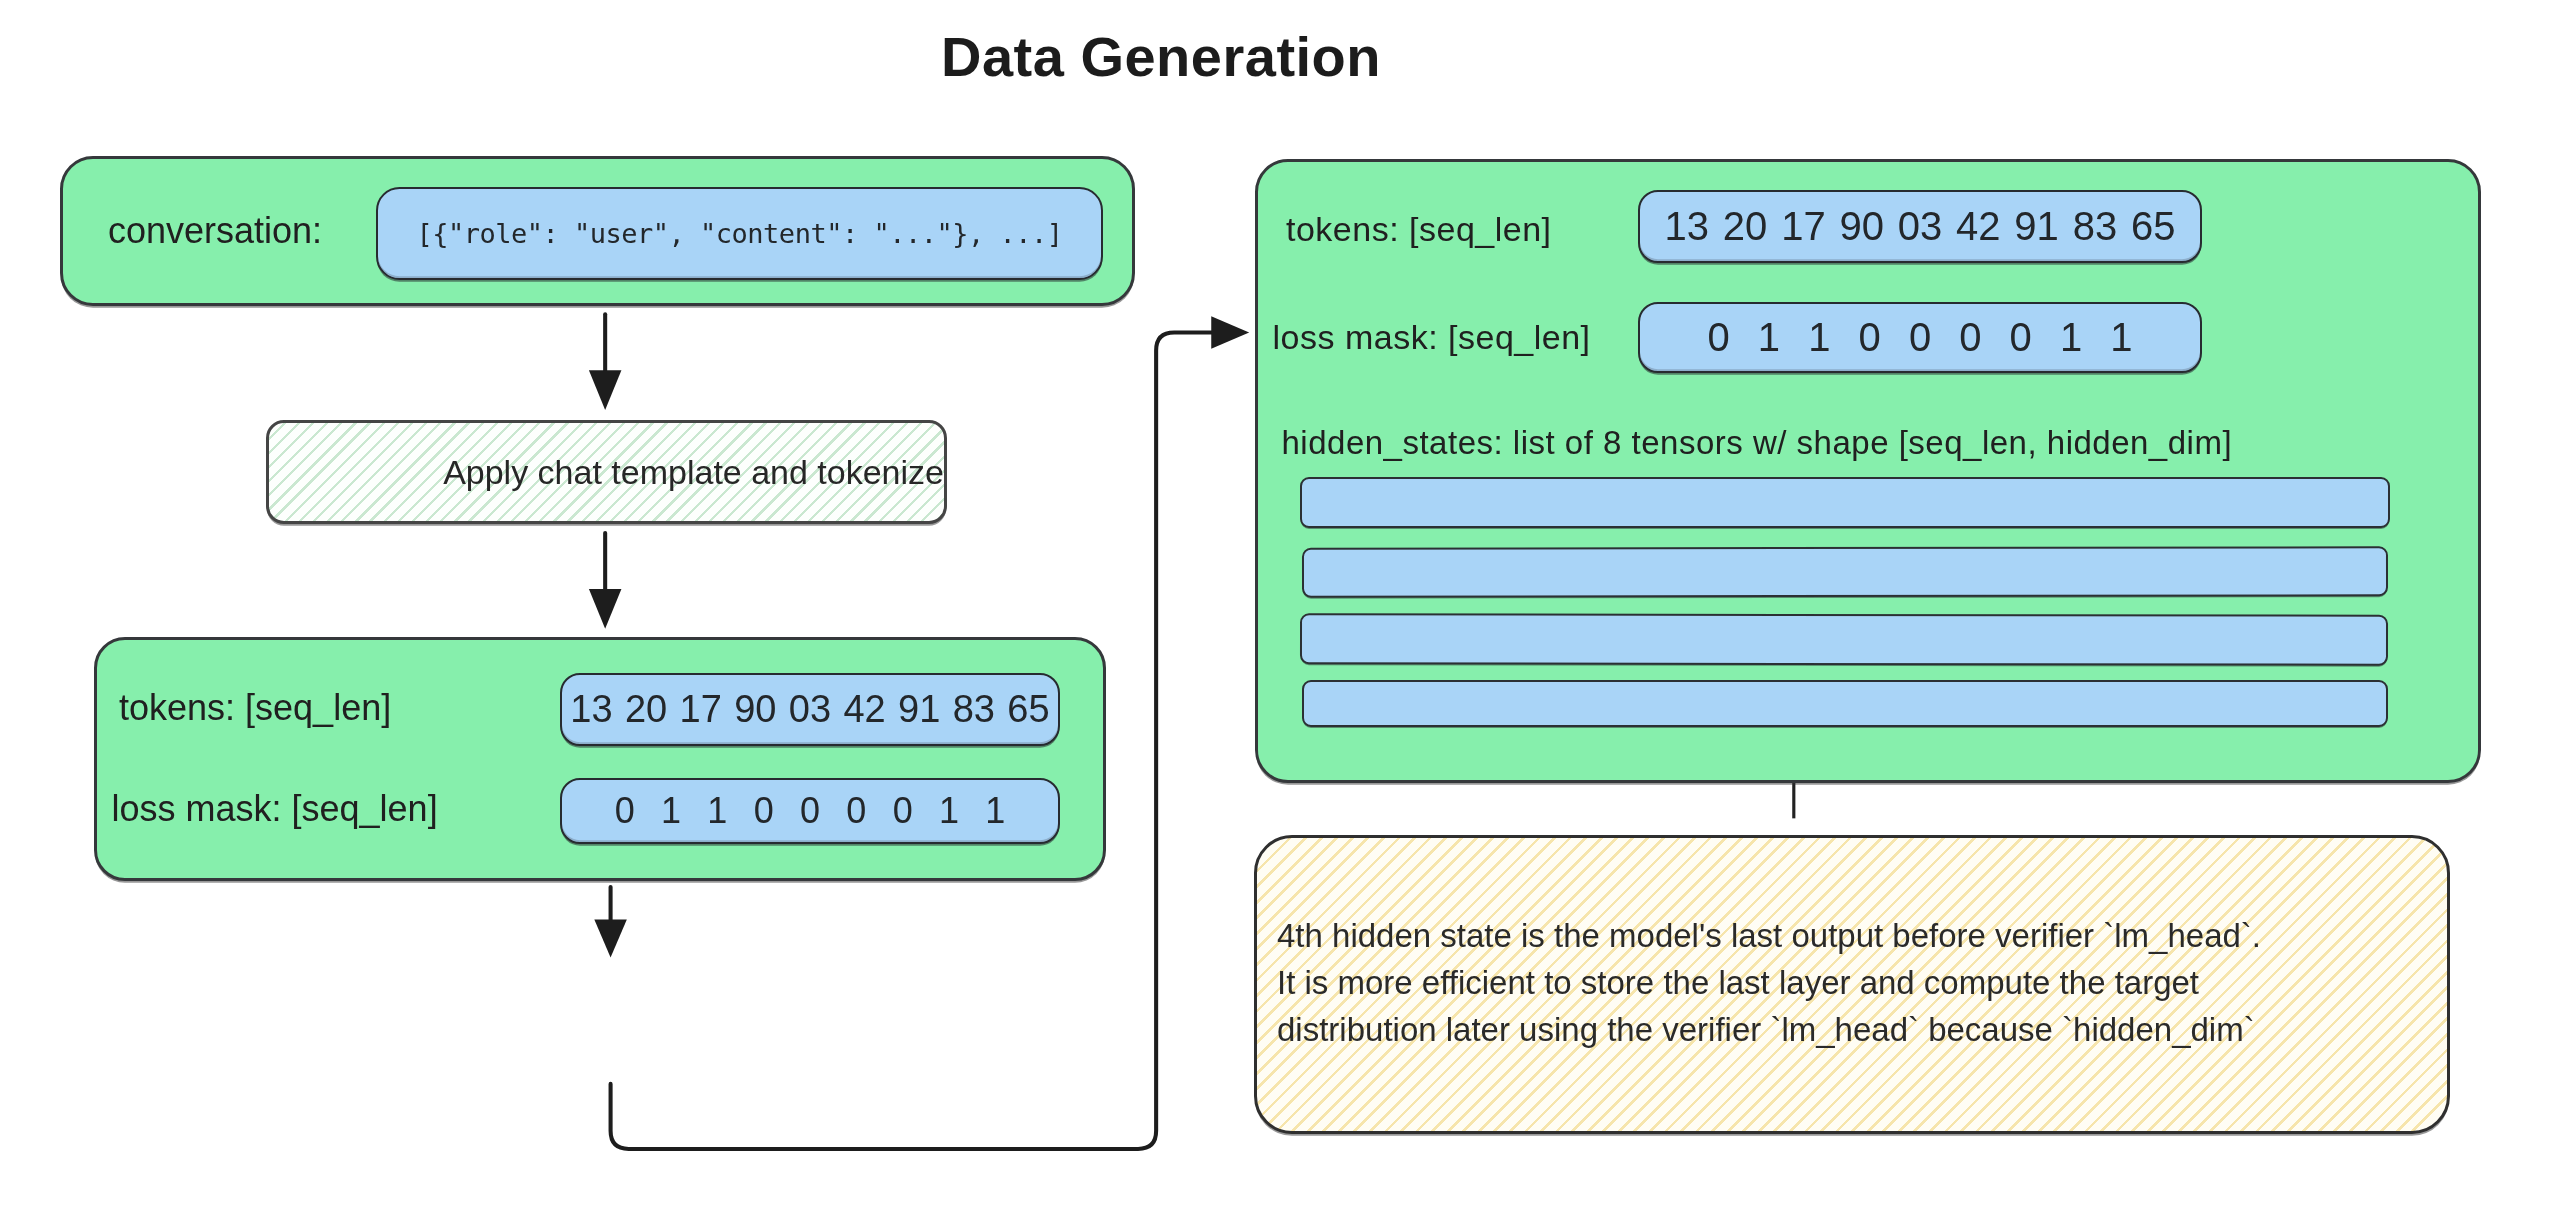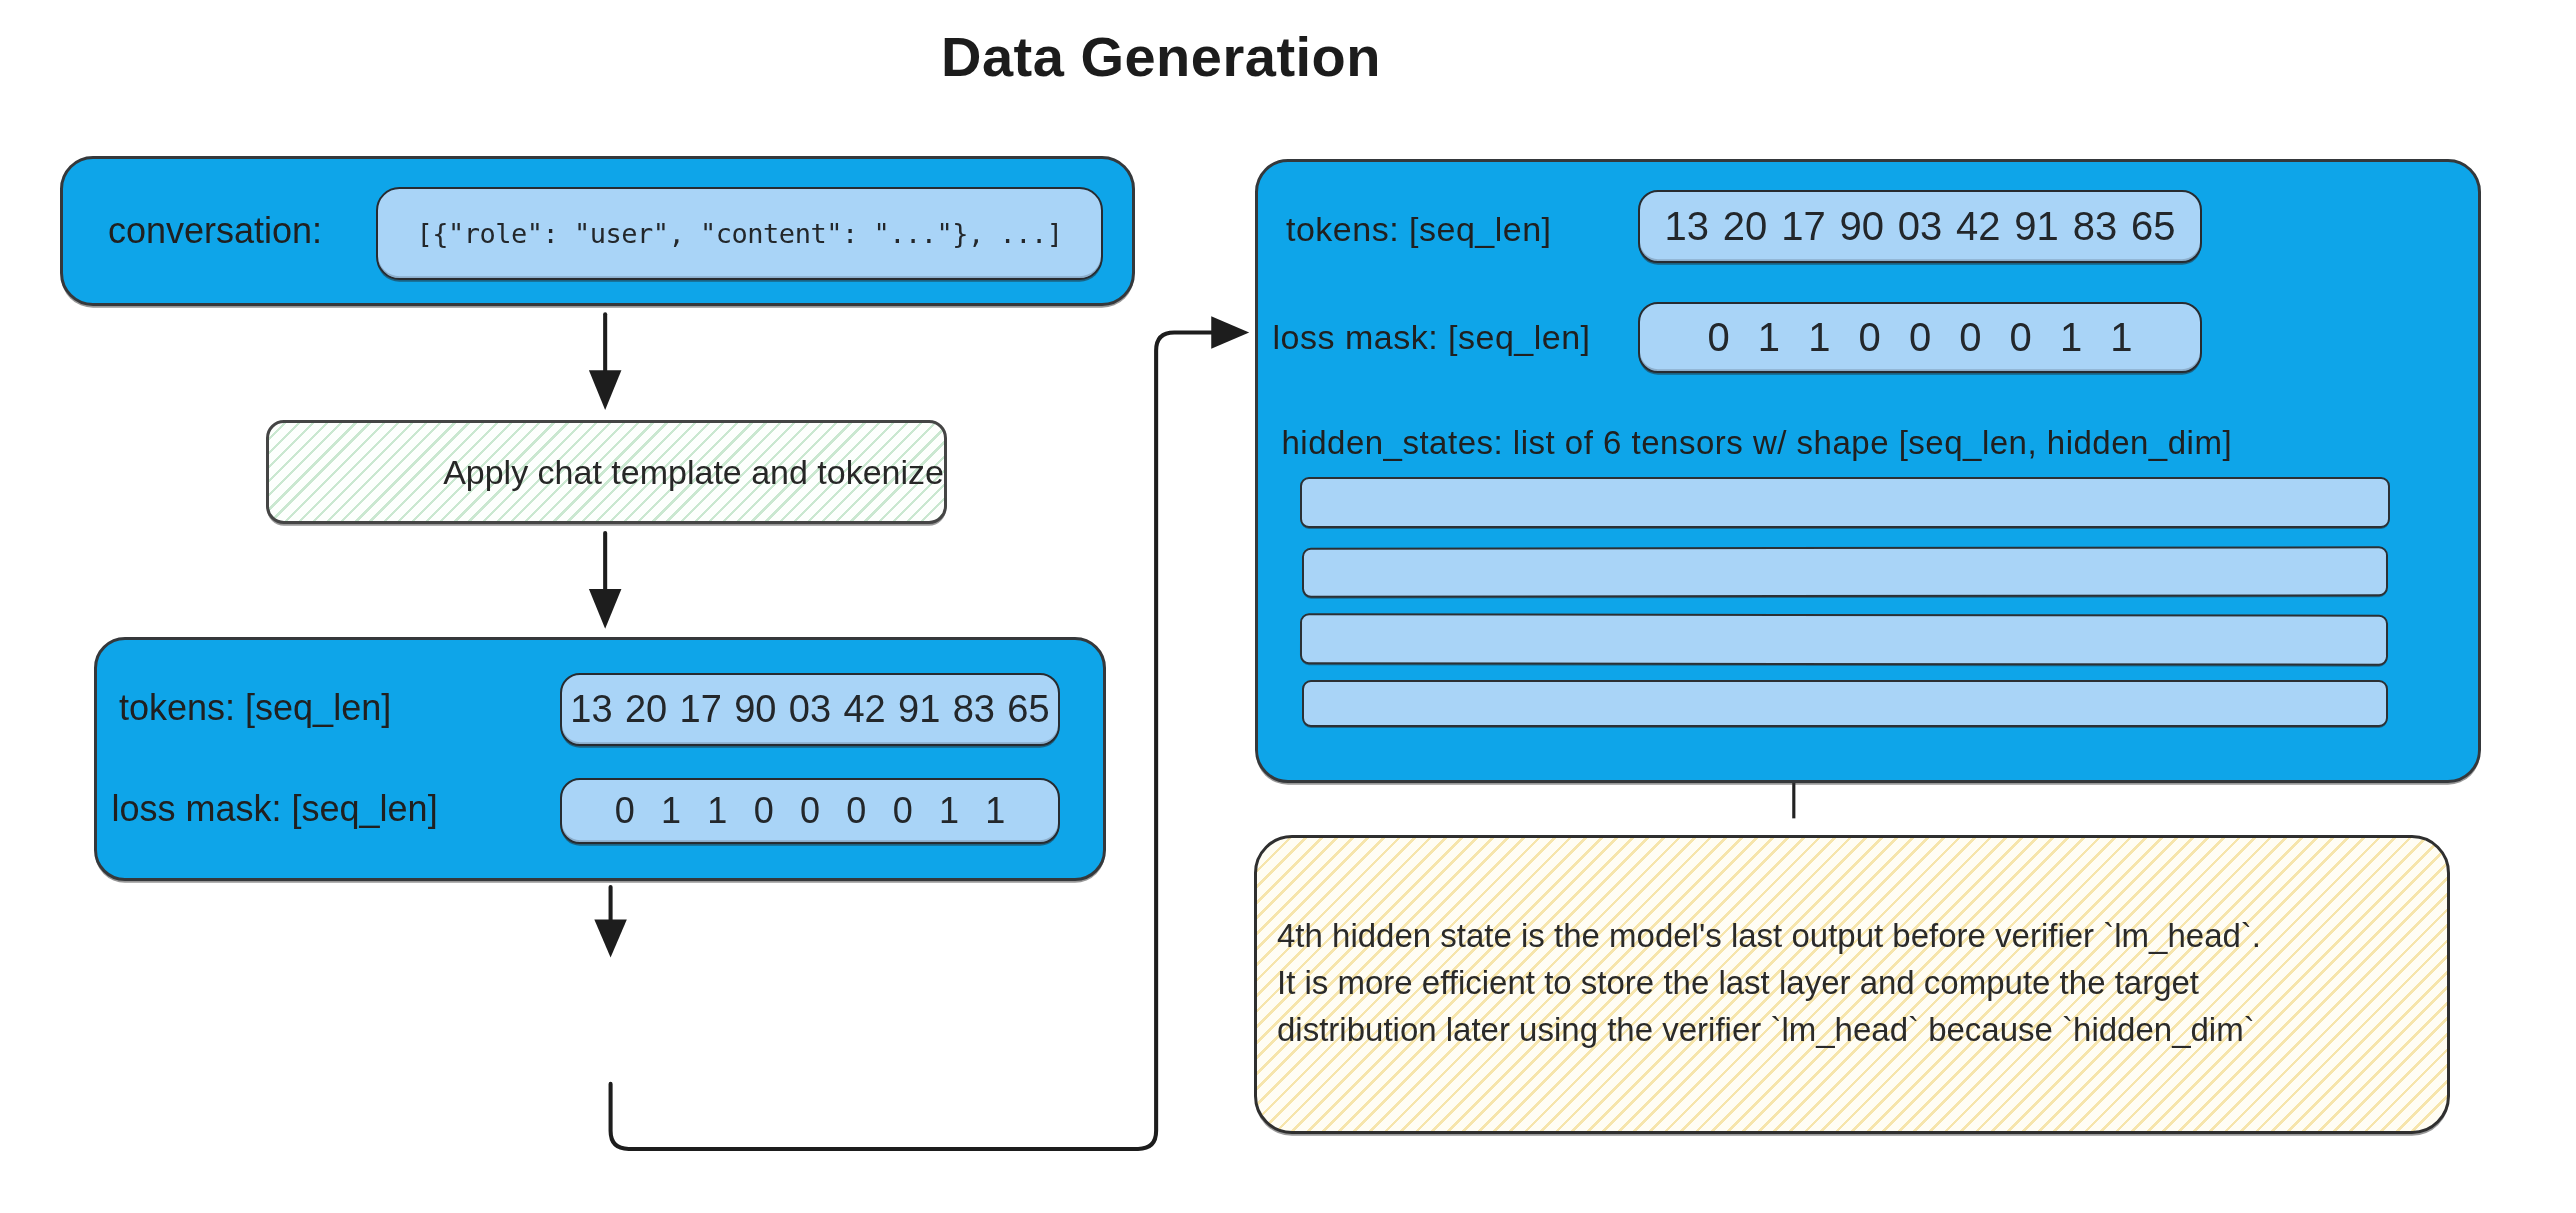--- a/index.html
+++ b/index.html
@@ -29,21 +29,21 @@
     left: 1161px; top: 56px;
     transform: translate(-50%, -50%);
     font-size: 56px;
     font-weight: 700;
     color: #1c1c1c;
     letter-spacing: 0.5px;
     white-space: nowrap;
   }
   .box {
     position: absolute;
-    background: #0ea5e9;
+    background: #86efac;
     border: 3.2px solid #35383b;
     box-shadow: 0 2.7px 0 -0.9px rgba(50,50,50,.5);
   }
   .green-hatch {
     background-color: #fdfffd;
     background-image: repeating-linear-gradient(135deg,
       rgba(126,197,142,0.40) 0px, rgba(126,197,142,0.40) 2.3px,
       rgba(0,0,0,0) 2.3px, rgba(0,0,0,0) 10px);
     border-color: #454545;
   }
@@ -177,21 +177,21 @@
 
   <div class="box" style="left:1255px; top:159px; width:1220px; height:618px; border-radius:33px;">
     <span class="lbl rlbl" style="left:28px; top:67px; font-size:34px;">tokens: [seq_len]</span>
     <div class="pill" style="left:380px; top:28px; width:560px; height:69px;">
       <span class="rnums">13 20 17 90 03 42 91 83 65</span>
     </div>
     <span class="lbl rlbl" style="left:14.5px; top:175px; font-size:34px;">loss mask: [seq_len]</span>
     <div class="pill" style="left:380px; top:140px; width:560px; height:67px;">
       <span class="rnums-spread">0 1 1 0 0 0 0 1 1</span>
     </div>
-    <span class="lbl rlbl" style="left:23.5px; top:281px; font-size:33px;">hidden_states: list of 6 tensors w/ shape [seq_len, hidden_dim]</span>
+    <span class="lbl rlbl" style="left:23.5px; top:281px; font-size:33px;">hidden_states: list of 8 tensors w/ shape [seq_len, hidden_dim]</span>
     <div class="bar" style="left:42px; top:315px; width:1086px; height:47px;"></div>
     <div class="bar" style="left:44px; top:385px; width:1082px; height:46px; transform:rotate(-0.08deg);"></div>
     <div class="bar" style="left:42px; top:452px; width:1084px; height:47px; transform:rotate(0.08deg);"></div>
     <div class="bar" style="left:44px; top:518px; width:1082px; height:43px;"></div>
   </div>
 
   <div class="box yellow-hatch" style="left:1254px; top:835px; width:1190px; height:293px; border-radius:38px;">
     <div class="note-text-wrap">
       <div class="note-line">4th hidden state is the model's last output before verifier `lm_head`.</div>
       <div class="note-line">It is more efficient to store the last layer and compute the target</div>

